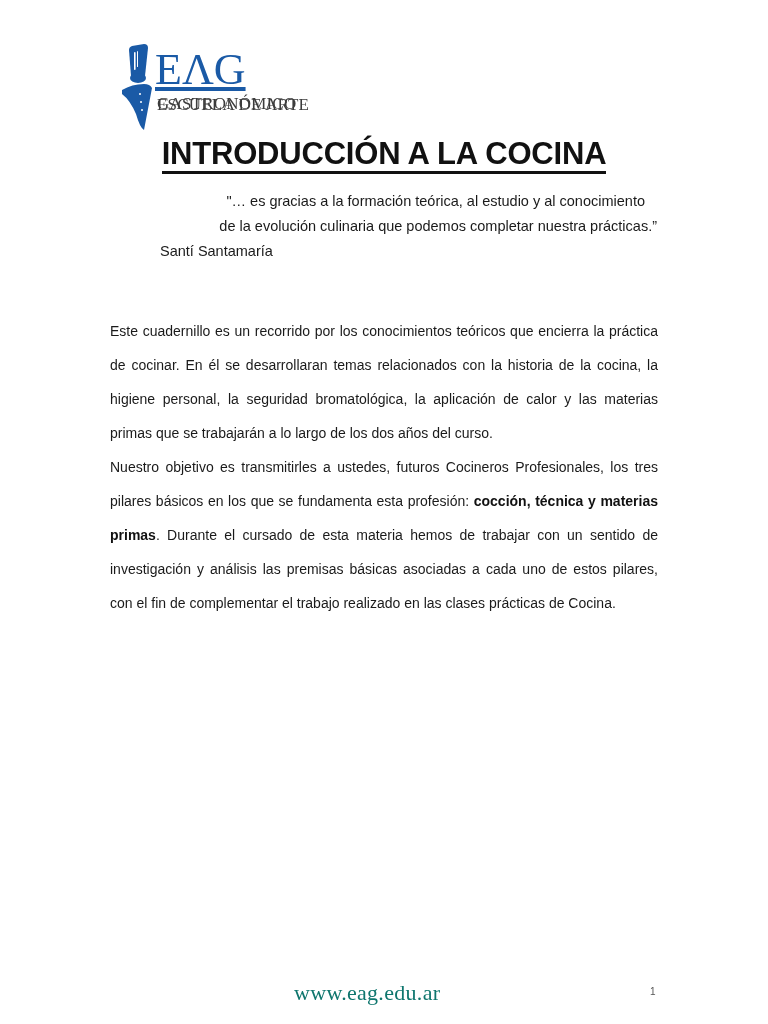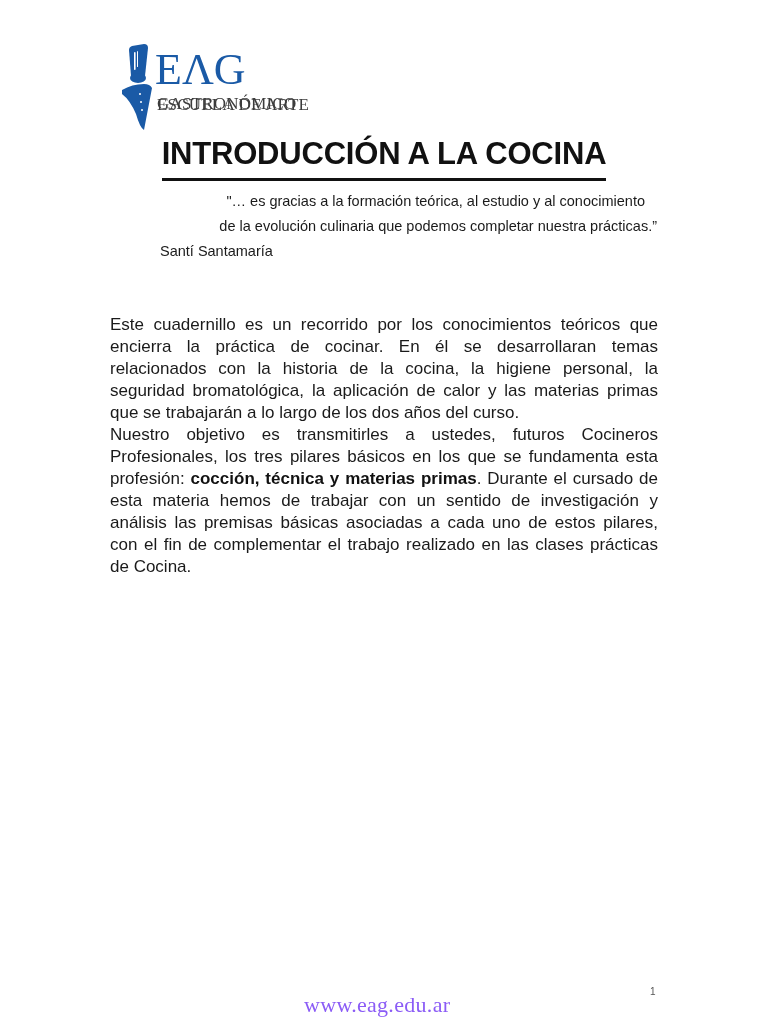--- a/index.html
+++ b/index.html
@@ -1,37 +1,37 @@
 <!DOCTYPE html>
 <html><head>
   <meta charset="utf-8">
   <style>
     html, body { margin: 0; padding: 0; background: #ffffff; }
     body { width: 768px; height: 1024px; position: relative; overflow: hidden; font-family: "Liberation Sans", sans-serif; color: #1a1a1a; }
 
     .logo { position: absolute; left: 118px; top: 42px; width: 140px; height: 90px; }
     .logo-chef { position: absolute; left: 0; top: 0; width: 40px; height: 90px; }
-    .logo-letters { position: absolute; left: 37px; top: 6px; font-family: "Liberation Serif", serif; font-size: 44px; line-height: 44px; color: #1a5aa6; letter-spacing: 0px; }
+    .logo-letters { position: absolute; left: 37px; top: 6px; font-family: "Liberation Serif", serif; font-size: 44px; line-height: 44px; color: #1a5aa6; letter-spacing: 0px; text-decoration: underline; }
     .logo-sub { position: absolute; left: 39px; font-family: "Liberation Serif", serif; font-size: 17px; line-height: 12px; color: #3c3c3c; letter-spacing: 0.2px; white-space: nowrap; }
     .logo-sub.l1 { top: 57px; }
     .logo-sub.l2 { top: 56px; }
 
     .title { position: absolute; left: 0; width: 768px; top: 136px; text-align: center; font-size: 31px; font-weight: bold; line-height: 36px; letter-spacing: -0.2px; color: #111; }
-    .title span { border-bottom: 3px solid #111; padding-bottom: 7px; display: inline-block; line-height: 34px; }
+    .title span { border-bottom: 3px solid #111; padding-bottom: 0px; display: inline-block; line-height: 34px; }
 
     .quote { position: absolute; left: 160px; width: 500px; top: 189px; font-size: 14.5px; line-height: 25px; color: #1a1a1a; }
     .quote .q1 { display: block; text-align: right; padding-right: 15px; }
     .quote .q2 { display: block; text-align: right; padding-right: 3px; }
     .quote .author { display: block; text-align: left; padding-right: 16px; }
 
-    .body-text { position: absolute; left: 110px; width: 548px; top: 314px; font-size: 17px; line-height: 22px; text-align: justify; color: #1a1a1a; }
+    .body-text { position: absolute; left: 110px; width: 548px; top: 314px; font-size: 14px; line-height: 34px; text-align: justify; color: #1a1a1a; }
     .body-text p { margin: 0; }
     .body-text b { font-weight: bold; color: #111; }
 
-    .footer-url { position: absolute; left: 304px; top: 980px; font-family: "Liberation Serif", serif; font-size: 22px; line-height: 26px; color: #8b5cf6; letter-spacing: 0.3px; margin-top: 12px; }
+    .footer-url { position: absolute; left: 294px; top: 980px; font-family: "Liberation Serif", serif; font-size: 22px; line-height: 26px; color: #0f766e; letter-spacing: 0.3px; }
     .page-num { position: absolute; left: 650px; top: 986px; font-size: 10px; line-height: 12px; color: #555; }
   </style>
 </head>
 <body>
 
 <div class="logo">
   <svg class="logo-chef" viewBox="0 0 40 90" xmlns="http://www.w3.org/2000/svg">
     <g fill="#1a5aa6">
       <path d="M14 4 L26 2 Q30 2 30 6 L27 34 Q26 38 20 38 Q14 38 13 34 L11 8 Q11 5 14 4 Z"></path>
       <ellipse cx="20" cy="36" rx="8" ry="5"></ellipse>

